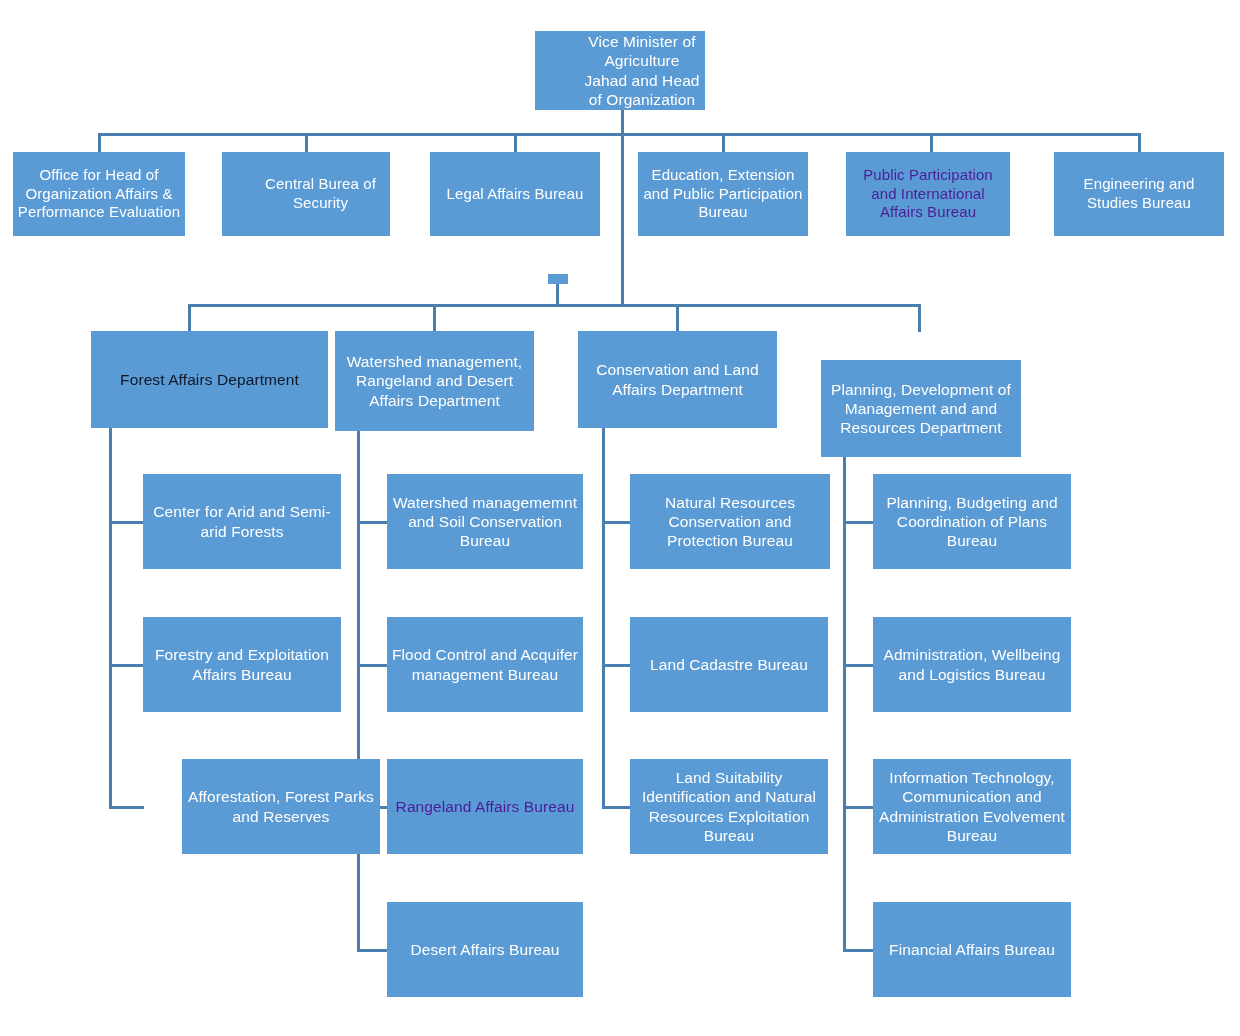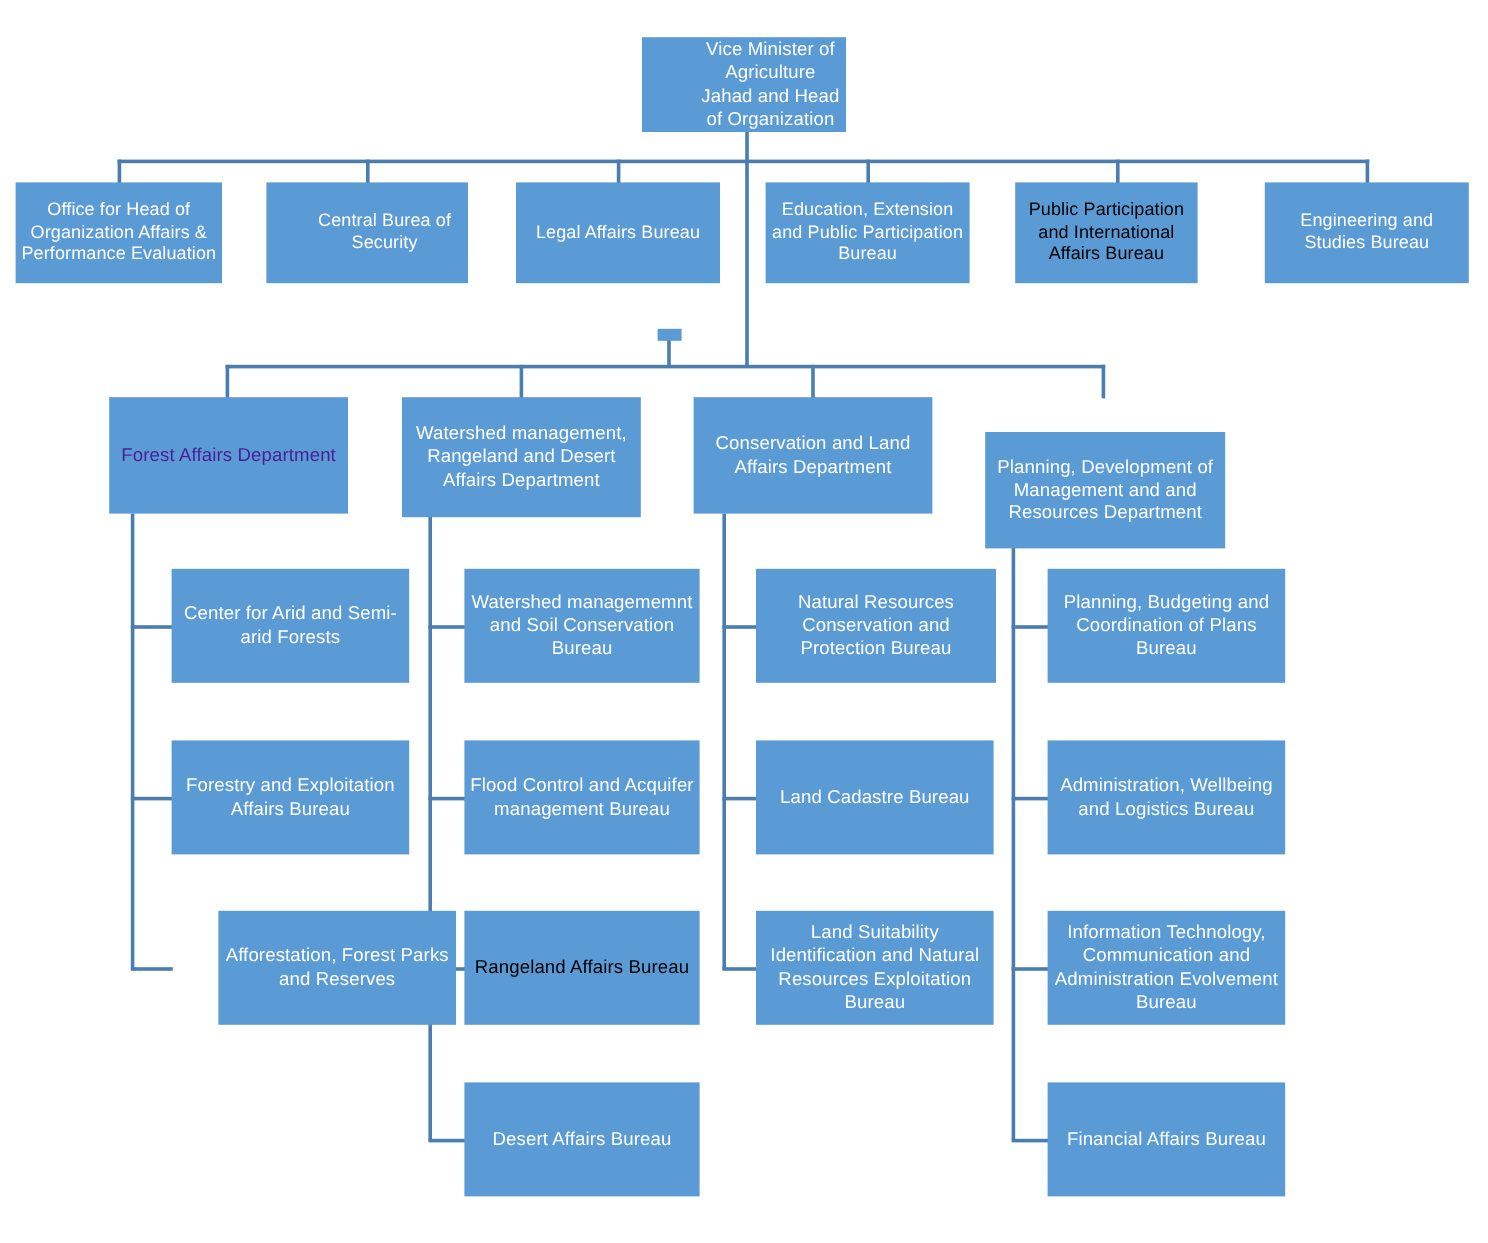--- a/index.html
+++ b/index.html
@@ -88,37 +88,37 @@
   <div class="conn h" style="left: 843px; top: 664px; width: 32px; background: rgb(74, 126, 174);"></div>
   <div class="conn h" style="left: 843px; top: 806px; width: 32px; background: rgb(74, 126, 174);"></div>
   <div class="conn h" style="left: 843px; top: 949px; width: 32px; background: rgb(74, 126, 174);"></div>
 
   <div class="node root" style="left: 535px; top: 31px; width: 170px; height: 79px; background: rgb(91, 155, 213); color: rgb(255, 255, 255); padding-left: 47px;">Vice Minister of Agriculture Jahad and Head of Organization</div>
 
   <div class="node div1" style="left: 13px; top: 152px; width: 172px; height: 84px; background: rgb(91, 155, 213); color: rgb(255, 255, 255);">Office for Head of Organization Affairs &amp; Performance Evaluation</div>
   <div class="node div1" style="left: 222px; top: 152px; width: 168px; height: 84px; background: rgb(91, 155, 213); color: rgb(255, 255, 255); padding-left: 32px;">Central Burea of Security</div>
   <div class="node div1" style="left: 430px; top: 152px; width: 170px; height: 84px; background: rgb(91, 155, 213); color: rgb(255, 255, 255);">Legal Affairs Bureau</div>
   <div class="node div1" style="left: 638px; top: 152px; width: 170px; height: 84px; background: rgb(91, 155, 213); color: rgb(255, 255, 255);">Education, Extension and Public Participation Bureau</div>
-  <div class="node div1" style="left: 846px; top: 152px; width: 152px; height: 84px; background: rgb(91, 155, 213); color: #000000;">Public Participation and International Affairs Bureau</div>
+  <div class="node div1" style="left: 846px; top: 152px; width: 164px; height: 84px; background: rgb(91, 155, 213); color: #4c1d95;">Public Participation and International Affairs Bureau</div>
   <div class="node div1" style="left: 1054px; top: 152px; width: 170px; height: 84px; background: rgb(91, 155, 213); color: rgb(255, 255, 255);">Engineering and Studies Bureau</div>
 
   <div class="node stub-box" style="left: 548px; top: 274px; width: 20px; height: 10px; background: rgb(91, 155, 213); color: rgb(255, 255, 255);"></div>
 
-  <div class="node dept" style="left: 91px; top: 331px; width: 199px; height: 97px; background: rgb(91, 155, 213); color: #4c1d95;">Forest Affairs Department</div>
+  <div class="node dept" style="left: 91px; top: 331px; width: 237px; height: 97px; background: rgb(91, 155, 213); color: #0f172a;">Forest Affairs Department</div>
   <div class="node dept" style="left: 335px; top: 331px; width: 199px; height: 100px; background: rgb(91, 155, 213); color: rgb(255, 255, 255);">Watershed management, Rangeland and Desert Affairs Department</div>
   <div class="node dept" style="left: 578px; top: 331px; width: 199px; height: 97px; background: rgb(91, 155, 213); color: rgb(255, 255, 255);">Conservation and Land Affairs Department</div>
   <div class="node dept" style="left: 821px; top: 331px; width: 200px; height: 97px; background: rgb(91, 155, 213); color: rgb(255, 255, 255); margin-top: 29px;">Planning, Development of Management and and Resources Department</div>
 
   <div class="node bureau" style="left: 143px; top: 474px; width: 198px; height: 95px; background: rgb(91, 155, 213); color: rgb(255, 255, 255);">Center for Arid and Semi-arid Forests</div>
   <div class="node bureau" style="left: 143px; top: 617px; width: 198px; height: 95px; background: rgb(91, 155, 213); color: rgb(255, 255, 255);">Forestry and Exploitation Affairs Bureau</div>
   <div class="node bureau" style="left: 143px; top: 759px; width: 198px; height: 95px; background: rgb(91, 155, 213); color: rgb(255, 255, 255); margin-left: 39px;">Afforestation, Forest Parks and Reserves</div>
 
   <div class="node bureau" style="left: 387px; top: 474px; width: 196px; height: 95px; background: rgb(91, 155, 213); color: rgb(255, 255, 255);">Watershed managememnt and Soil Conservation Bureau</div>
   <div class="node bureau" style="left: 387px; top: 617px; width: 196px; height: 95px; background: rgb(91, 155, 213); color: rgb(255, 255, 255);">Flood Control and Acquifer management Bureau</div>
-  <div class="node bureau" style="left: 387px; top: 759px; width: 196px; height: 95px; background: rgb(91, 155, 213); color: #000000;">Rangeland Affairs Bureau</div>
+  <div class="node bureau" style="left: 387px; top: 759px; width: 196px; height: 95px; background: rgb(91, 155, 213); color: #4c1d95;">Rangeland Affairs Bureau</div>
   <div class="node bureau" style="left: 387px; top: 902px; width: 196px; height: 95px; background: rgb(91, 155, 213); color: rgb(255, 255, 255);">Desert Affairs Bureau</div>
 
   <div class="node bureau" style="left: 630px; top: 474px; width: 200px; height: 95px; background: rgb(91, 155, 213); color: rgb(255, 255, 255);">Natural Resources Conservation and Protection Bureau</div>
   <div class="node bureau" style="left: 630px; top: 617px; width: 198px; height: 95px; background: rgb(91, 155, 213); color: rgb(255, 255, 255);">Land Cadastre Bureau</div>
   <div class="node bureau" style="left: 630px; top: 759px; width: 198px; height: 95px; background: rgb(91, 155, 213); color: rgb(255, 255, 255);">Land Suitability Identification and Natural Resources Exploitation Bureau</div>
 
   <div class="node bureau" style="left: 873px; top: 474px; width: 198px; height: 95px; background: rgb(91, 155, 213); color: rgb(255, 255, 255);">Planning, Budgeting and Coordination of Plans Bureau</div>
   <div class="node bureau" style="left: 873px; top: 617px; width: 198px; height: 95px; background: rgb(91, 155, 213); color: rgb(255, 255, 255);">Administration, Wellbeing and Logistics Bureau</div>
   <div class="node bureau" style="left: 873px; top: 759px; width: 198px; height: 95px; background: rgb(91, 155, 213); color: rgb(255, 255, 255);">Information Technology, Communication and Administration Evolvement Bureau</div>
   <div class="node bureau" style="left: 873px; top: 902px; width: 198px; height: 95px; background: rgb(91, 155, 213); color: rgb(255, 255, 255);">Financial Affairs Bureau</div>

